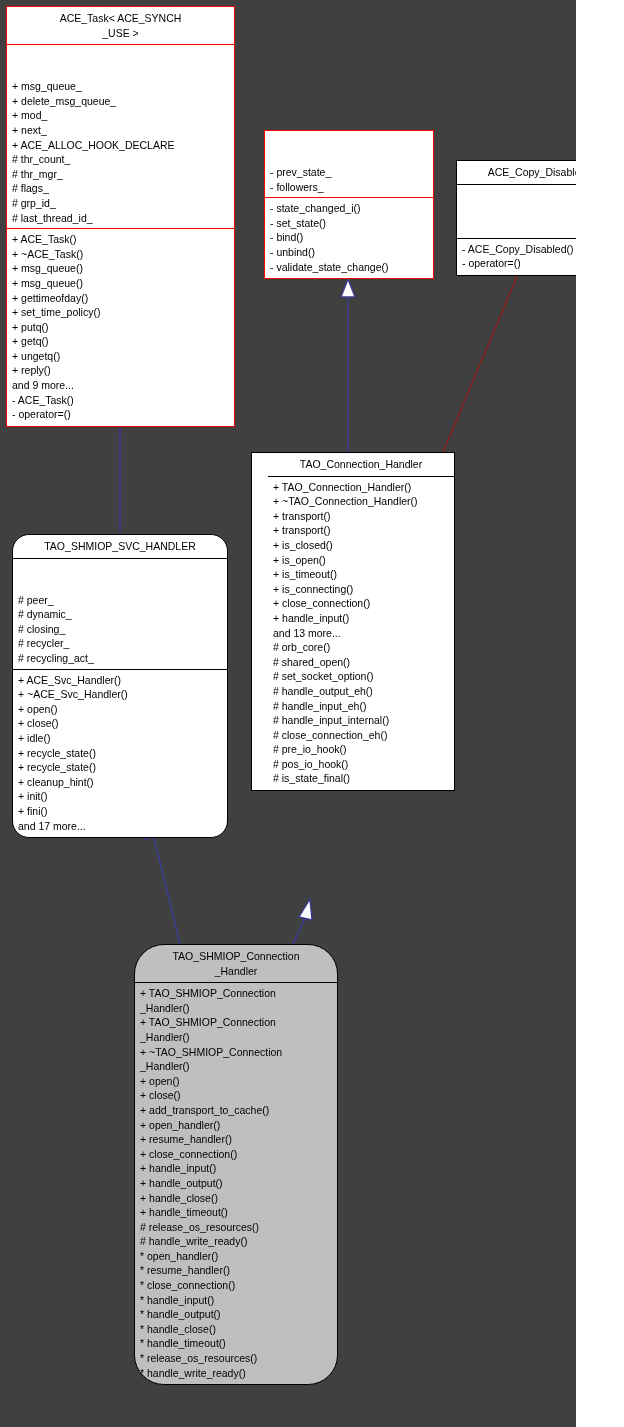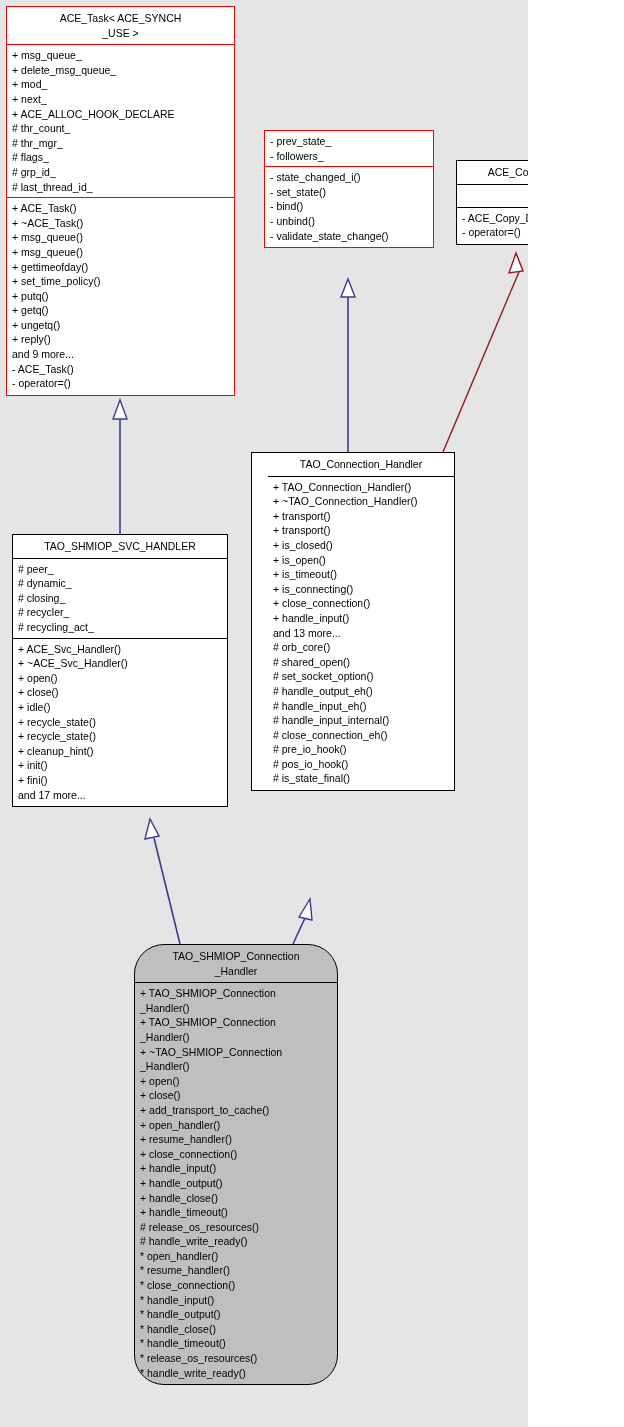--- a/index.html
+++ b/index.html
@@ -5,23 +5,23 @@
   html, body {
     margin: 0;
     padding: 0;
     background: #ffffff;
   }
   body {
     font-family: "Liberation Sans", "DejaVu Sans", sans-serif;
   }
   #canvas {
     position: relative;
-    width: 528px;
+    width: 576px;
     height: 1427px;
-    background: #e5e5e5;
+    background: #404040;
     overflow: hidden;
   }
   svg.edges {
     position: absolute;
     left: 0;
     top: 0;
     width: 624px;
     height: 1427px;
     pointer-events: none;
   }
@@ -54,20 +54,21 @@
   }
   .node-attrs {
     padding: 3px 4px 3px 5px;
     min-height: 10px;
   }
   .node.red > .node-attrs {
     border-bottom: 1px solid #ff0000;
   }
   .node > .node-attrs {
     border-bottom: 1px solid #000000;
+    margin-top: 31px;
   }
   .node-ops {
     padding: 3px 4px 4px 5px;
   }
   .member {
     white-space: pre-wrap;
     word-break: normal;
   }
   .empty-compartment {
     height: 16px;
@@ -154,21 +155,21 @@
 
   <div class="node" style="left:456px; top:160px; width:162px;">
     <div class="node-title">ACE_Copy_Disabled</div>
     <div class="node-attrs empty-compartment"></div>
     <div class="node-ops">
         <div class="member">- ACE_Copy_Disabled()</div>
         <div class="member">- operator=()</div>
       </div>
   </div>
 
-  <div class="node" style="left:12px; top:534px; width:216px;">
+  <div class="node" style="left:12px; top:534px; width:216px;border-radius:17px;">
     <div class="node-title">TAO_SHMIOP_SVC_HANDLER</div>
     <div class="node-attrs">
         <div class="member"># peer_</div>
         <div class="member"># dynamic_</div>
         <div class="member"># closing_</div>
         <div class="member"># recycler_</div>
         <div class="member"># recycling_act_</div>
       </div>
     <div class="node-ops">
         <div class="member">+ ACE_Svc_Handler()</div>

